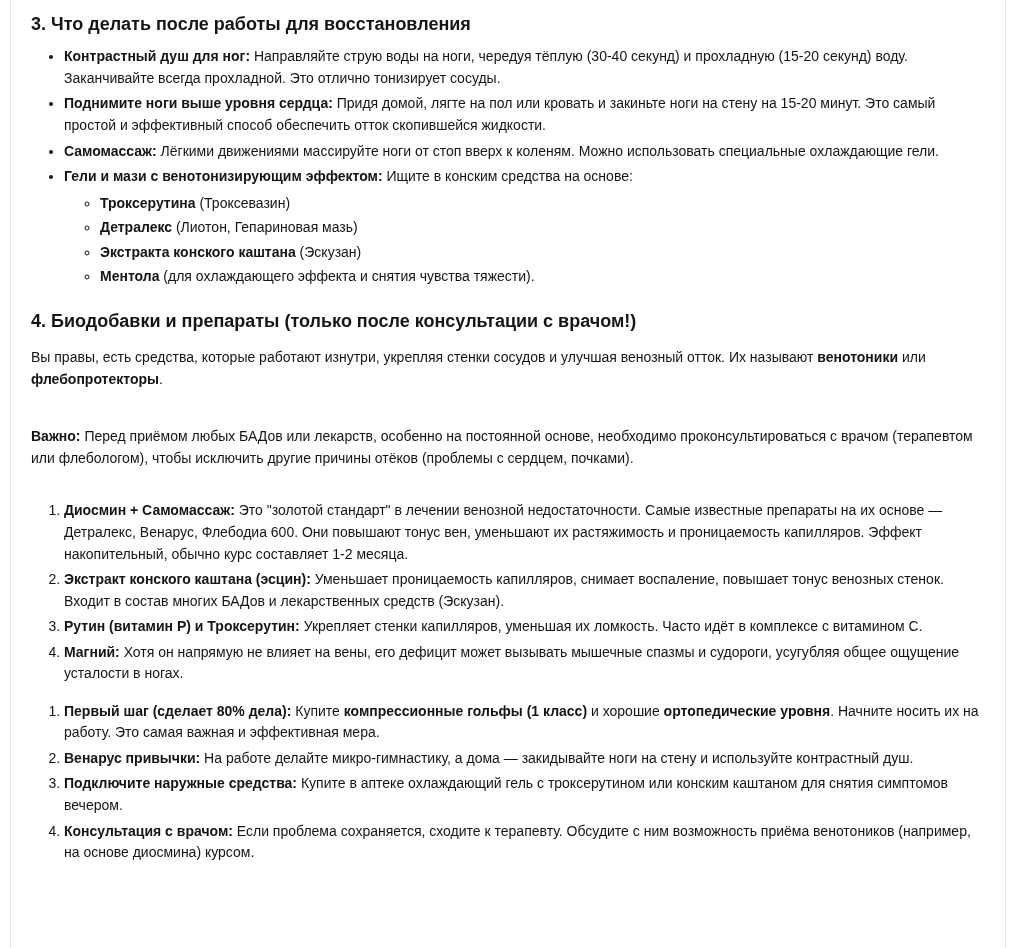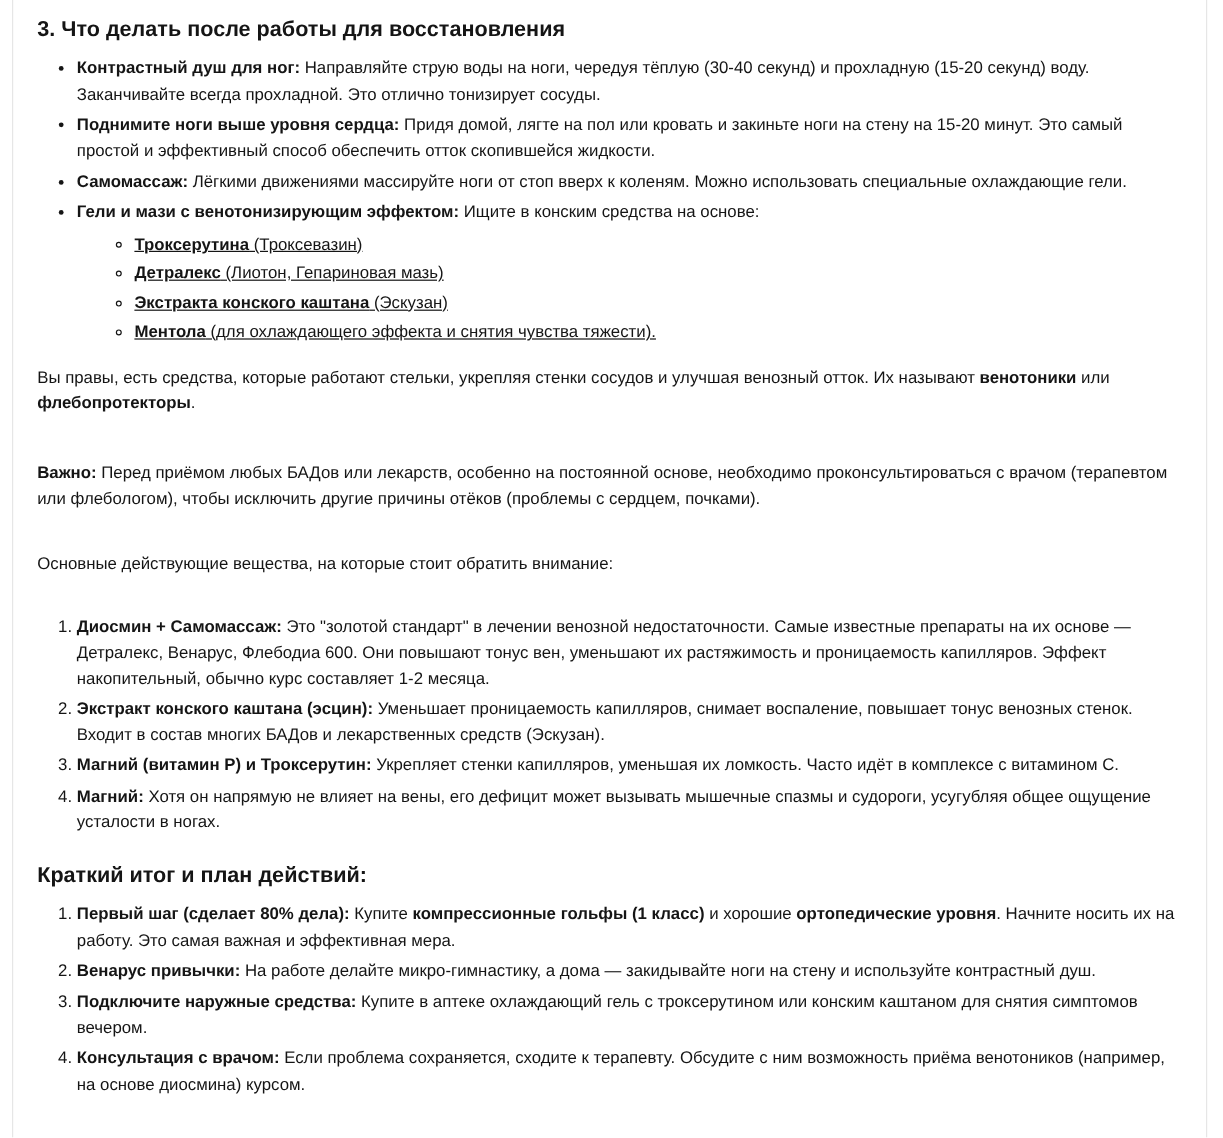--- a/index.html
+++ b/index.html
@@ -39,21 +39,21 @@
     list-style: disc;
     margin: 10px 0 16px 0;
     padding-left: 33px;
   }
   ul.main > li { margin: 0 0 4px 0; }
   ul.sub {
     list-style: circle;
     margin: 5px 0 2px 0;
     padding-left: 36px;
   }
-  ul.sub > li { margin: 0 0 3px 12px; text-decoration: underline; }
+  ul.sub > li { margin: 0 0 3px 0; }
   ol.num {
     margin: 10px 0 16px 0;
     padding-left: 33px;
   }
   ol.num.spaced { margin-top: 31px; }
   ol.num > li { margin: 0 0 4px 0; }
   strong, b { font-weight: 700; }
 </style>
 </head>
 <body>
@@ -69,35 +69,34 @@
     <li><strong>Гели и мази с венотонизирующим эффектом:</strong><span> Ищите в конским средства на основе:</span>
       <ul class="sub">
         <li><strong>Троксерутина</strong><span> (Троксевазин)</span></li>
         <li><strong>Детралекс</strong><span> (Лиотон, Гепариновая мазь)</span></li>
         <li><strong>Экстракта конского каштана</strong><span> (Эскузан)</span></li>
         <li><strong>Ментола</strong><span> (для охлаждающего эффекта и снятия чувства тяжести).</span></li>
       </ul>
     </li>
   </ul>
 
+  <div class="h">4. Биодобавки и препараты (только после консультации с врачом!)</div>
 
-  <p><span>Вы правы, есть средства, которые работают стельки, укрепляя стенки сосудов и улучшая венозный отток. Их называют </span><strong>венотоники</strong><span> или </span><strong>флебопротекторы</strong><span>.</span></p>
+  <p><span>Вы правы, есть средства, которые работают изнутри, укрепляя стенки сосудов и улучшая венозный отток. Их называют </span><strong>венотоники</strong><span> или </span><strong>флебопротекторы</strong><span>.</span></p>
 
   <p class="warning"><strong>Важно:</strong><span> Перед приёмом любых БАДов или лекарств, особенно на постоянной основе, необходимо проконсультироваться с врачом (терапевтом или флебологом), чтобы исключить другие причины отёков (проблемы с сердцем, почками).</span></p>
 
-  <p class="lead-in">Основные действующие вещества, на которые стоит обратить внимание:</p>
 
   <ol class="num spaced">
     <li><strong>Диосмин + Самомассаж:</strong><span> Это "золотой стандарт" в лечении венозной недостаточности. Самые известные препараты на их основе — Детралекс, Венарус, Флебодиа 600. Они повышают тонус вен, уменьшают их растяжимость и проницаемость капилляров. Эффект накопительный, обычно курс составляет 1-2 месяца.</span></li>
     <li><strong>Экстракт конского каштана (эсцин):</strong><span> Уменьшает проницаемость капилляров, снимает воспаление, повышает тонус венозных стенок. Входит в состав многих БАДов и лекарственных средств (Эскузан).</span></li>
-    <li><strong>Магний (витамин Р) и Троксерутин:</strong><span> Укрепляет стенки капилляров, уменьшая их ломкость. Часто идёт в комплексе с витамином С.</span></li>
+    <li><strong>Рутин (витамин Р) и Троксерутин:</strong><span> Укрепляет стенки капилляров, уменьшая их ломкость. Часто идёт в комплексе с витамином С.</span></li>
     <li><strong>Магний:</strong><span> Хотя он напрямую не влияет на вены, его дефицит может вызывать мышечные спазмы и судороги, усугубляя общее ощущение усталости в ногах.</span></li>
   </ol>
 
-  <div class="h">Краткий итог и план действий:</div>
 
   <ol class="num">
     <li><strong>Первый шаг (сделает 80% дела):</strong><span> Купите </span><strong>компрессионные гольфы (1 класс)</strong><span> и хорошие </span><strong>ортопедические уровня</strong><span>. Начните носить их на работу. Это самая важная и эффективная мера.</span></li>
     <li><strong>Венарус привычки:</strong><span> На работе делайте микро-гимнастику, а дома — закидывайте ноги на стену и используйте контрастный душ.</span></li>
     <li><strong>Подключите наружные средства:</strong><span> Купите в аптеке охлаждающий гель с троксерутином или конским каштаном для снятия симптомов вечером.</span></li>
     <li><strong>Консультация с врачом:</strong><span> Если проблема сохраняется, сходите к терапевту. Обсудите с ним возможность приёма венотоников (например, на основе диосмина) курсом.</span></li>
   </ol>
 
 </div>
 

